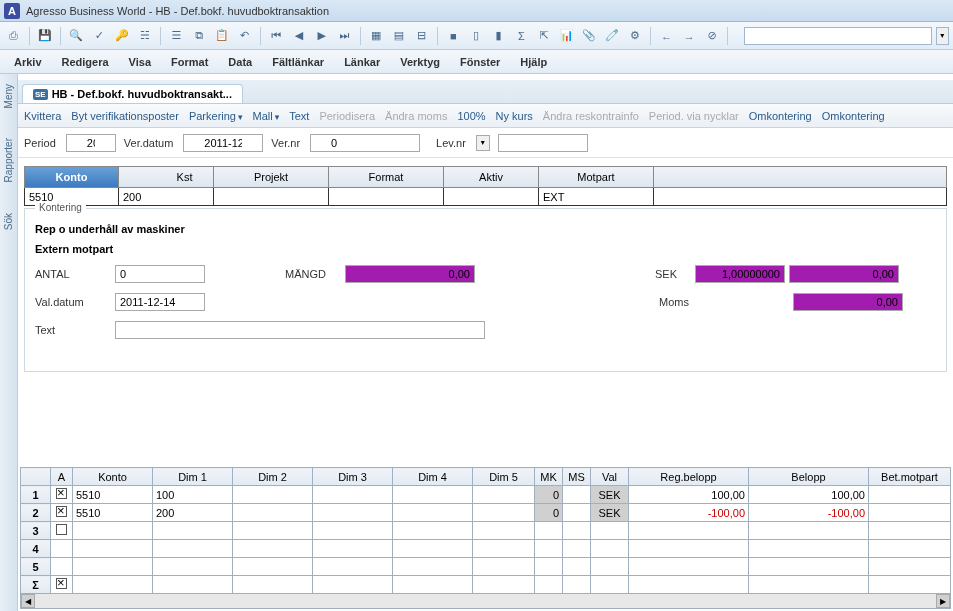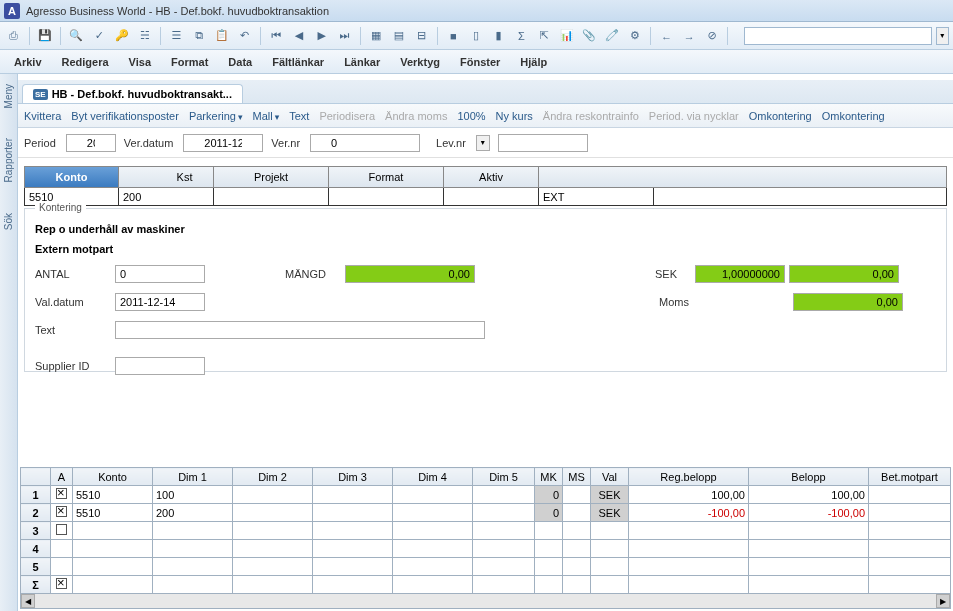--- a/index.html
+++ b/index.html
@@ -44,21 +44,21 @@
 .entry-grid-row .cell { border: 1px solid #333; border-top: none; border-left: none; height: 18px; padding: 0 4px; display: flex; align-items: center; background: #fff; }
 .entry-grid-row .cell:first-child { border-left: 1px solid #333; }
 .entry-grid-row .cell input { border: none; width: 100%; outline: none; }
 
 .detail-box { margin: 2px 6px 0 6px; border: 1px solid #d0d8e0; padding: 6px 10px 10px 10px; position: relative; background:#fff; height: 164px; }
 .detail-box .kontering-label { position: absolute; top: -7px; left: 10px; background: #fff; padding: 0 4px; color: #555; font-size: 10px; }
 .detail-box .desc-line { font-weight: bold; margin-top: 8px; }
 .detail-box .field-row { display: flex; align-items: center; margin-top: 10px; gap: 0; }
 .detail-box .field-label { width: 80px; color: #333; }
 .detail-box .field-input { border: 1px solid #aaa; height: 18px; padding: 0 4px; background: #fff; }
-.detail-box .field-input.blue { background: #84cc16; text-align: right; padding-left: 16px; }
+.detail-box .field-input.blue { background: #a21caf; text-align: right; padding-left: 16px; }
 
 .bottom-grid { position: absolute; bottom: 2px; left: 2px; right: 2px; }
 .bottom-grid table { border-collapse: collapse; width: 100%; table-layout: fixed; }
 .bottom-grid th, .bottom-grid td { border: 1px solid #a0b0c0; height: 18px; font-weight: normal; text-align: center; padding: 0 3px; overflow: hidden; white-space: nowrap; }
 .bottom-grid th { background: linear-gradient(#f0f4f8, #e2eaf2); }
 .bottom-grid td.rownum { background: linear-gradient(#f0f4f8, #e2eaf2); font-weight: bold; }
 .bottom-grid td.left { text-align: left; }
 .bottom-grid td.right { text-align: right; }
 .bottom-grid td.gray { background: #d0d0d0; }
 .bottom-grid td .checkbox { width: 11px; height: 11px; border: 1px solid #555; display: inline-block; position: relative; }
@@ -173,20 +173,21 @@
     <span style="border:1px solid #aaa;width:14px;height:16px;display:flex;align-items:center;justify-content:center;font-size:8px;background:#f0f0f0">▾</span>
     <input style="width: 90px;" value="">
   </div>
 
   <div class="entry-grid-header" id="entry-header">
       <div class="col active" style="width: 95px;">Konto</div>
       <div class="col" style="width: 95px; padding-left: 37px;">Kst</div>
       <div class="col" style="width: 115px;">Projekt</div>
       <div class="col" style="width: 115px;">Format</div>
       <div class="col" style="width: 95px;">Aktiv</div>
+      <div class="col" style="width: 115px;">Motpart</div>
       <div class="col" style="flex: 1 1 0%;"></div>
     </div>
   <div class="entry-grid-row" id="entry-row">
       <div class="cell" style="width: 95px;">
         <input value="5510" style="">
       </div>
       <div class="cell" style="width: 95px;">
         <input value="200" style="">
       </div>
       <div class="cell" style="width: 115px;">
@@ -226,24 +227,20 @@
       <span class="field-label" style="width:40px">Moms</span>
       <span style="width:94px"></span>
       <input class="field-input blue" style="width: 110px;" value="0,00">
     </div>
 
     <div class="field-row">
       <span class="field-label">Text</span>
       <input class="field-input" style="width: 370px;" value="">
     </div>
 
-    <div class="field-row" style="margin-top:18px">
-      <span class="field-label">Supplier ID</span>
-      <input class="field-input" style="width: 90px;" value="">
-    </div>
 
   </div>
 
   <div class="bottom-grid">
     <table>
       <colgroup>
         <col style="width:30px">
           <col style="width:22px">
           <col style="width:80px">
         <col style="width:80px">

